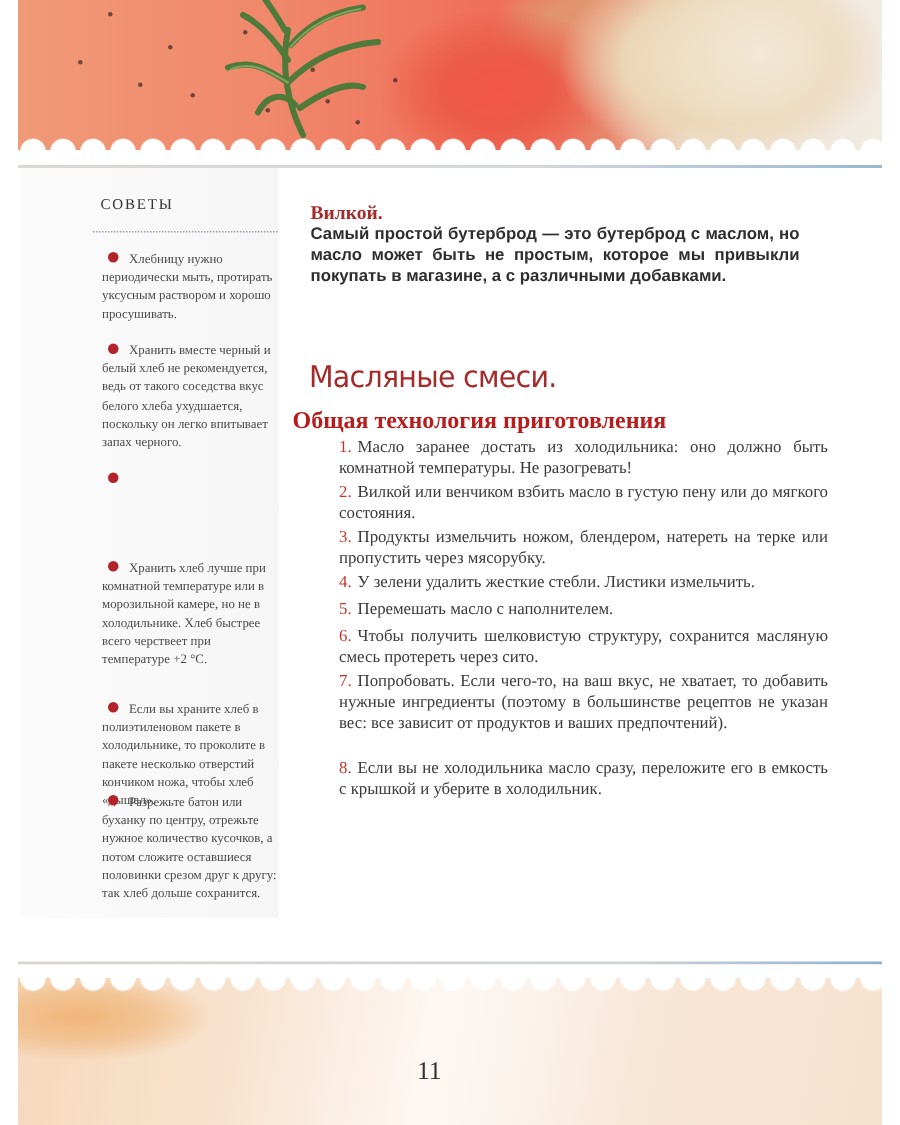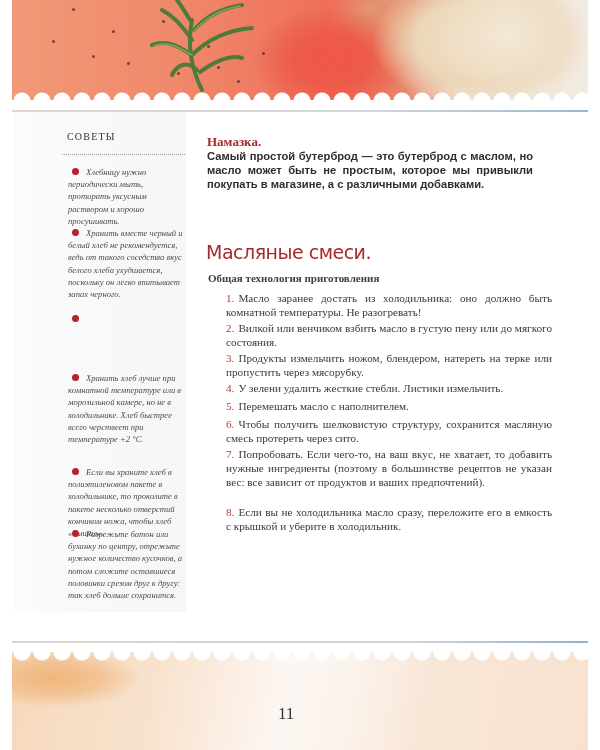--- a/index.html
+++ b/index.html
@@ -39,21 +39,21 @@
   }
   .sidebar-title {
     position: absolute; left: 67px; top: 131px; font-size: 10px; letter-spacing: 1.2px; color: #333;
   }
   .sidebar-rule {
     position: absolute; left: 62px; top: 154px; width: 123px; height: 1px;
     border-top: 1px dotted #9aa0a8;
   }
   .tip {
     position: absolute; left: 68px; width: 118px;
-    font-family: "Liberation Serif", "DejaVu Serif", serif; font-style: italic;
+    font-family: "Liberation Serif", "DejaVu Serif", serif; 
     font-size: 8.6px; line-height: 12.2px; color: #4a4a4a;
   }
   .tip .bullet {
     display: inline-block; width: 7px; height: 7px; border-radius: 50%;
     background: #b2232a; margin: 0 7px 0 4px; vertical-align: 0px;
   }
 
   
   .intro-title {
     position: absolute; left: 207px; top: 134px;
@@ -63,22 +63,22 @@
     position: absolute; left: 207px; top: 149px; width: 326px;
     font-family: Liberation Sans, sans-serif; font-weight: bold; font-size: 11.2px; line-height: 14px; color: #2e2e2e;
     text-align: justify;
   }
   .section-title {
     position: absolute; left: 206px; top: 241px;
     font-family: "DejaVu Sans", sans-serif; font-size: 19px; color: #a52a2a; letter-spacing: -0.5px;
     font-weight: normal; transform: scaleY(1.05);
   }
   .subsection-title {
-    position: absolute; left: 208px; top: 272px;
-    font-family: "Liberation Serif", serif; font-weight: bold; font-size: 11px; color: #404040;
+    position: absolute; left: 195px; top: 272px;
+    font-family: "Liberation Serif", serif; font-weight: bold; font-size: 16px; color: #b91c1c;
   }
   .step {
     position: absolute; left: 208px; width: 326px;
     font-family: "Liberation Serif", serif; font-size: 11.2px; line-height: 14px; color: #3a3a3a;
     text-align: justify;
     margin-left: 18px;
   }
   .step .num { color: #c0392b; margin-right: 4px; }
 
   
@@ -156,21 +156,21 @@
 <div class="tip" style="top:372px">
   <span class="bullet"></span><span>Хранить хлеб лучше при комнатной температуре или в морозильной камере, но не в холодильнике. Хлеб быстрее всего черствеет при температуре +2 °С.</span>
 </div>
 <div class="tip" style="top:466px">
   <span class="bullet"></span><span>Если вы храните хлеб в полиэтиленовом пакете в холодильнике, то проколите в пакете несколько отверстий кончиком ножа, чтобы хлеб «дышал».</span>
 </div>
 <div class="tip" style="top:528px">
   <span class="bullet"></span><span>Разрежьте батон или буханку по центру, отрежьте нужное количество кусочков, а потом сложите оставшиеся половинки срезом друг к другу: так хлеб дольше сохранится.</span>
 </div>
 
-<div class="intro-title">Намазка.</div>
+<div class="intro-title">Вилкой.</div>
 <div class="intro-text">Самый простой бутерброд — это бутерброд с маслом, но масло может быть не простым, которое мы привыкли покупать в магазине, а с различными добавками.</div>
 
 <div class="section-title">Масляные смеси.</div>
 <div class="subsection-title">Общая технология приготовления</div>
 
 <div class="step" style="top:291px">
   <span class="num">1.</span><span>Масло заранее достать из холодильника: оно должно быть комнатной температуры. Не разогревать!</span>
 </div>
 <div class="step" style="top:321px">
   <span class="num">2.</span><span>Вилкой или венчиком взбить масло в густую пену или до мягкого состояния.</span>

